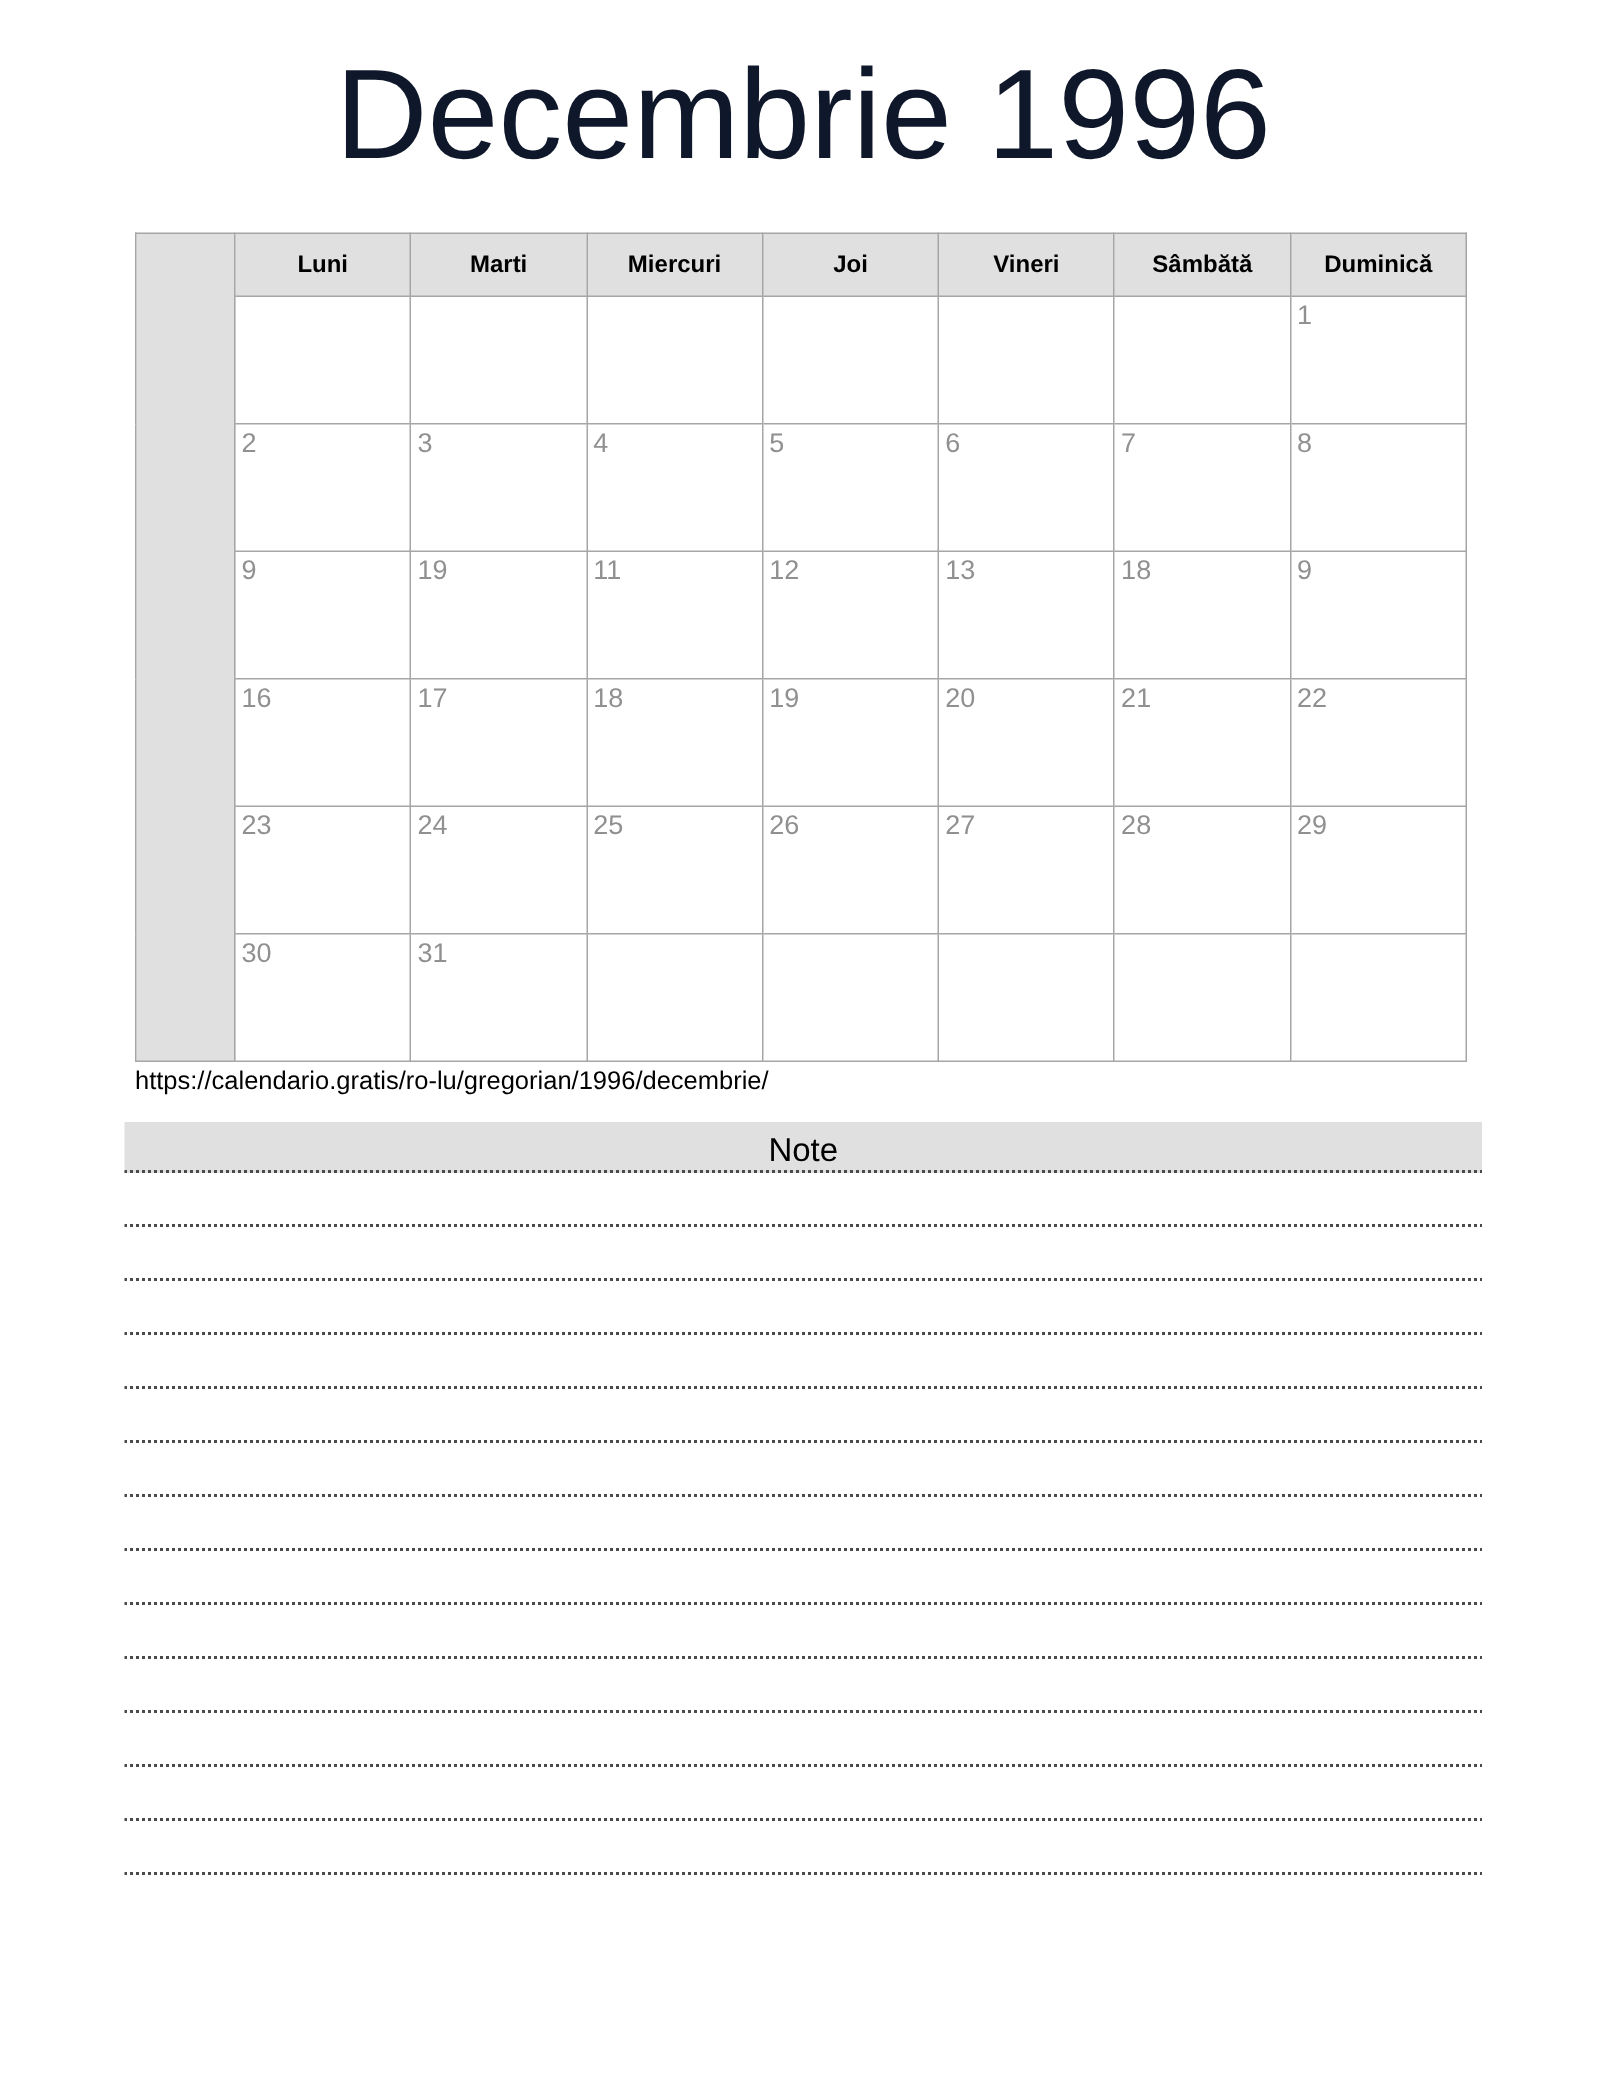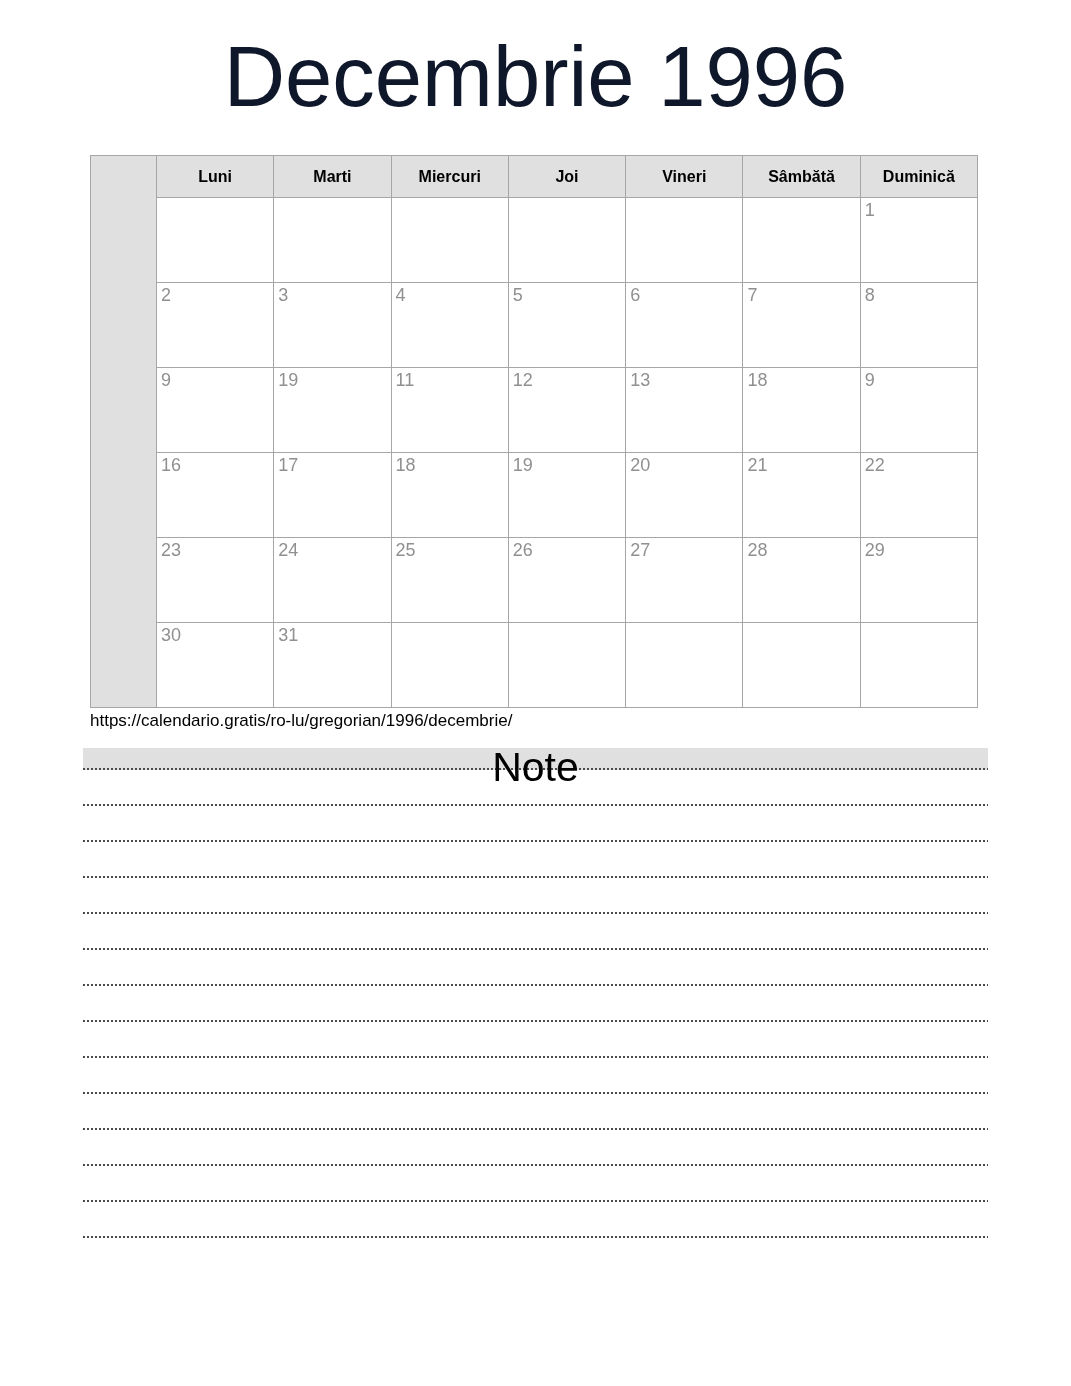--- a/index.html
+++ b/index.html
@@ -77,24 +77,24 @@
     top: 748px;
     width: 905px;
   }
   .dotted {
     background-image: repeating-linear-gradient(to right, #4a4a4a 0, #4a4a4a 2px, transparent 2px, transparent 4px);
     background-size: 100% 2px;
     background-position: left bottom;
     background-repeat: no-repeat;
   }
   .note-header {
-    height: 22px;
+    height: 34px;
     background-color: #e0e0e0;
     text-align: center;
-    font-size: 41px;
+    font-size: 22px;
     line-height: 38px;
     color: #000;
   }
   .note-line { height: 36px; }
 </style>
 </head>
 <body>
 
 <div class="page">
 

